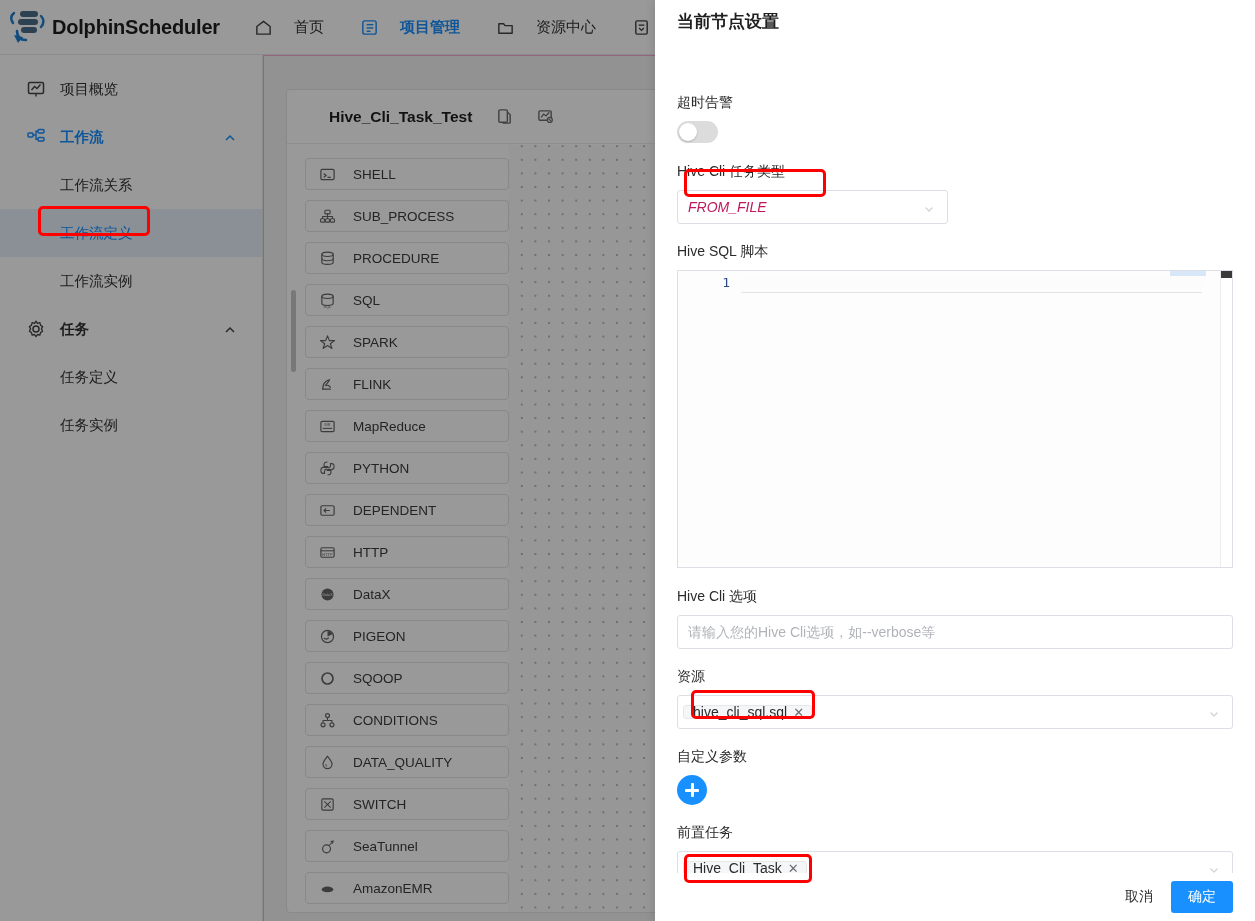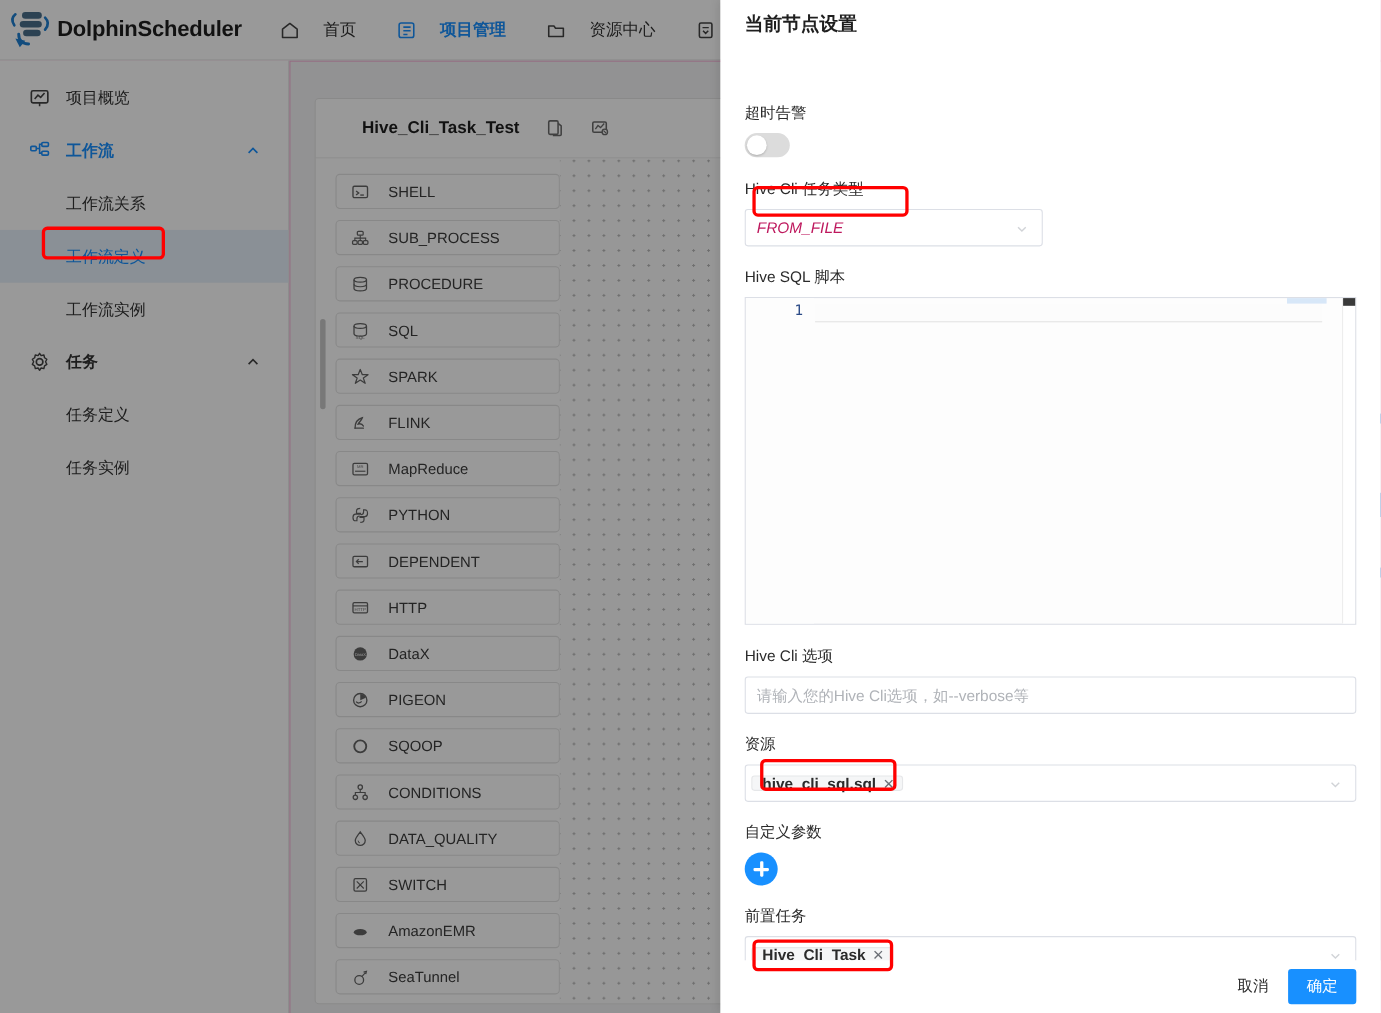--- a/index.html
+++ b/index.html
@@ -160,21 +160,21 @@
     font-size: 14px; color: #2b2b2b; padding: 0 10px; background: #fff;
     font-family: inherit; outline: none;
   }
   .inp::placeholder { color: #b0b3b8; }
 
   
   .tag {
     display: inline-flex; align-items: center; gap: 6px;
     height: 14px; padding: 0 7px 0 9px; margin-left: 5px;
     background: #f5f6f7; border: 1px solid #e6e7e9; border-radius: 3px;
-    font-size: 14px; color: #2b2b2b; font-weight: bold;
+    font-size: 14px; color: #2b2b2b;
   }
   .tag .x { font-size: 13px; color: #6b6f76; cursor: pointer; line-height: 1; }
 
   
   .ring { position: absolute; border: 3px solid #ff0000; border-radius: 5px; pointer-events: none; z-index: 90; }
 
   
   .editor {
     position: relative; height: 298px; width: 100%;
     border: 1px solid #dcdfe6; background: #fdfdfd; overflow: hidden;
@@ -495,30 +495,30 @@
           </div>
           <div class="task-item">
             <span class="t-ico"><svg viewBox="0 0 18 18" width="17" height="17">
                   <rect x="3" y="3" width="12" height="12" rx="1.4" fill="none" stroke="#4a4a4a" stroke-width="1.25"></rect>
                   <path d="M5.6 5.6 L12.4 12.4 M12.4 5.6 L5.6 12.4" stroke="#4a4a4a" stroke-width="1.1"></path>
                 </svg></span>
             <span>SWITCH</span>
           </div>
           <div class="task-item">
             <span class="t-ico"><svg viewBox="0 0 18 18" width="17" height="17">
-                  <ellipse cx="9" cy="10" rx="6.2" ry="3" fill="#4a4a4a"></ellipse>
-                </svg></span>
-            <span>AmazonEMR</span>
-          </div>
-          <div class="task-item">
-            <span class="t-ico"><svg viewBox="0 0 18 18" width="17" height="17">
                   <circle cx="8" cy="11.5" r="4.2" fill="none" stroke="#4a4a4a" stroke-width="1.25"></circle>
                   <path d="M10.5 8.2 L14 4.5 M12.2 4 L15 3.2 L14.3 6" fill="none" stroke="#4a4a4a" stroke-width="1.1"></path>
                 </svg></span>
             <span>SeaTunnel</span>
+          </div>
+          <div class="task-item">
+            <span class="t-ico"><svg viewBox="0 0 18 18" width="17" height="17">
+                  <ellipse cx="9" cy="10" rx="6.2" ry="3" fill="#4a4a4a"></ellipse>
+                </svg></span>
+            <span>AmazonEMR</span>
           </div>
         </div>
         <div class="canvas"></div>
       </div>
     </div>
   </div>
 
   <div class="page-scroll">
     <i style="top:320px;height:9px;"></i>
     <i style="top:392px;height:22px;"></i>

